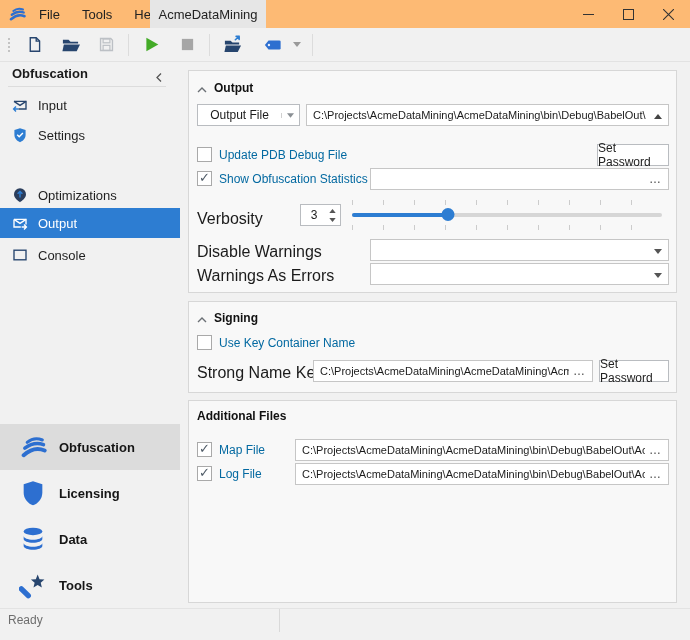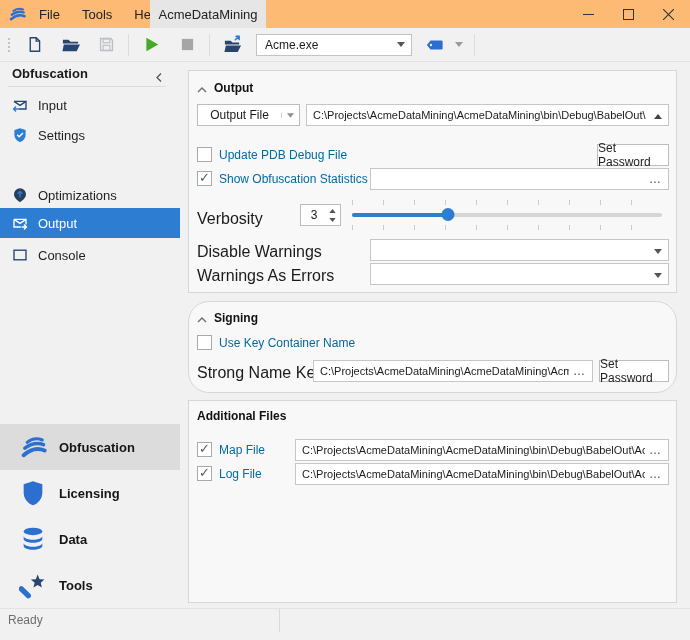--- a/index.html
+++ b/index.html
@@ -163,28 +163,20 @@
         </svg>
     </div>
     <div class="tsep"></div>
     <div class="tbtn">
       <svg width="19" height="19" viewBox="0 0 20 20">
         <path d="M2 6 H8 L10 8 H17 V10 H2 Z" fill="#27456e"></path>
         <path d="M3 11 H19 L15.5 18 H1.5 Z" fill="#27456e"></path>
         <path d="M13 5 L17 1.5 M17 1.5 H13.8 M17 1.5 V4.7" stroke="#2d7dd2" stroke-width="1.7" stroke-linecap="round"></path>
       </svg>
     </div>
-    <div class="tool-combo">
-      <span>Acme.exe</span>
-      <span class="caret">
-        <svg width="8" height="5" viewBox="0 0 8 5">
-            <path d="M0 0 L8 0 L4 5 Z" fill="#555"></path>
-          </svg>
-      </span>
-    </div>
     <div class="tbtn" style="margin-left:8px;">
       <svg width="18" height="14" viewBox="0 0 20 14">
         <path d="M5 2 H17 A1.5 1.5 0 0 1 18.5 3.5 V10.5 A1.5 1.5 0 0 1 17 12 H5 L1 7 Z" fill="#2d6fd0"></path>
         <circle cx="5.5" cy="7" r="1.3" fill="#e8eefb"></circle>
       </svg>
     </div>
     <div class="tbtn" style="width:16px;margin-left:-2px;">
       <svg width="8" height="5" viewBox="0 0 8 5">
           <path d="M0 0 L8 0 L4 5 Z" fill="#9a9a9a"></path>
         </svg>
@@ -363,21 +355,21 @@
       <span class="form-label abs" style="left:8px; top:196px;">Warnings As Errors</span>
       <div class="inputbox" style="left:181px; top:192px; width:299px;">
         <span class="pathtext"></span>
         <span class="arr">
           <svg width="8" height="5" viewBox="0 0 8 5">
               <path d="M0 0 L8 0 L4 5 Z" fill="#555"></path>
             </svg></span>
       </div>
     </div>
 
-    <div class="groupbox" style="top:239px; height:92px;border-radius:21px;">
+    <div class="groupbox" style="top:239px; height:92px;">
       <div class="gb-head" style="top:7px;">
         <span>
           <svg width="10" height="6" viewBox="0 0 10 6">
               <path d="M1 5 L5 1 L9 5" stroke="#6b7075" stroke-width="1.4" fill="none"></path>
             </svg>
         </span>
         <span class="gb-title">Signing</span>
       </div>
 
       <span class="checkbox" style="left:8px; top:33px;"></span>

